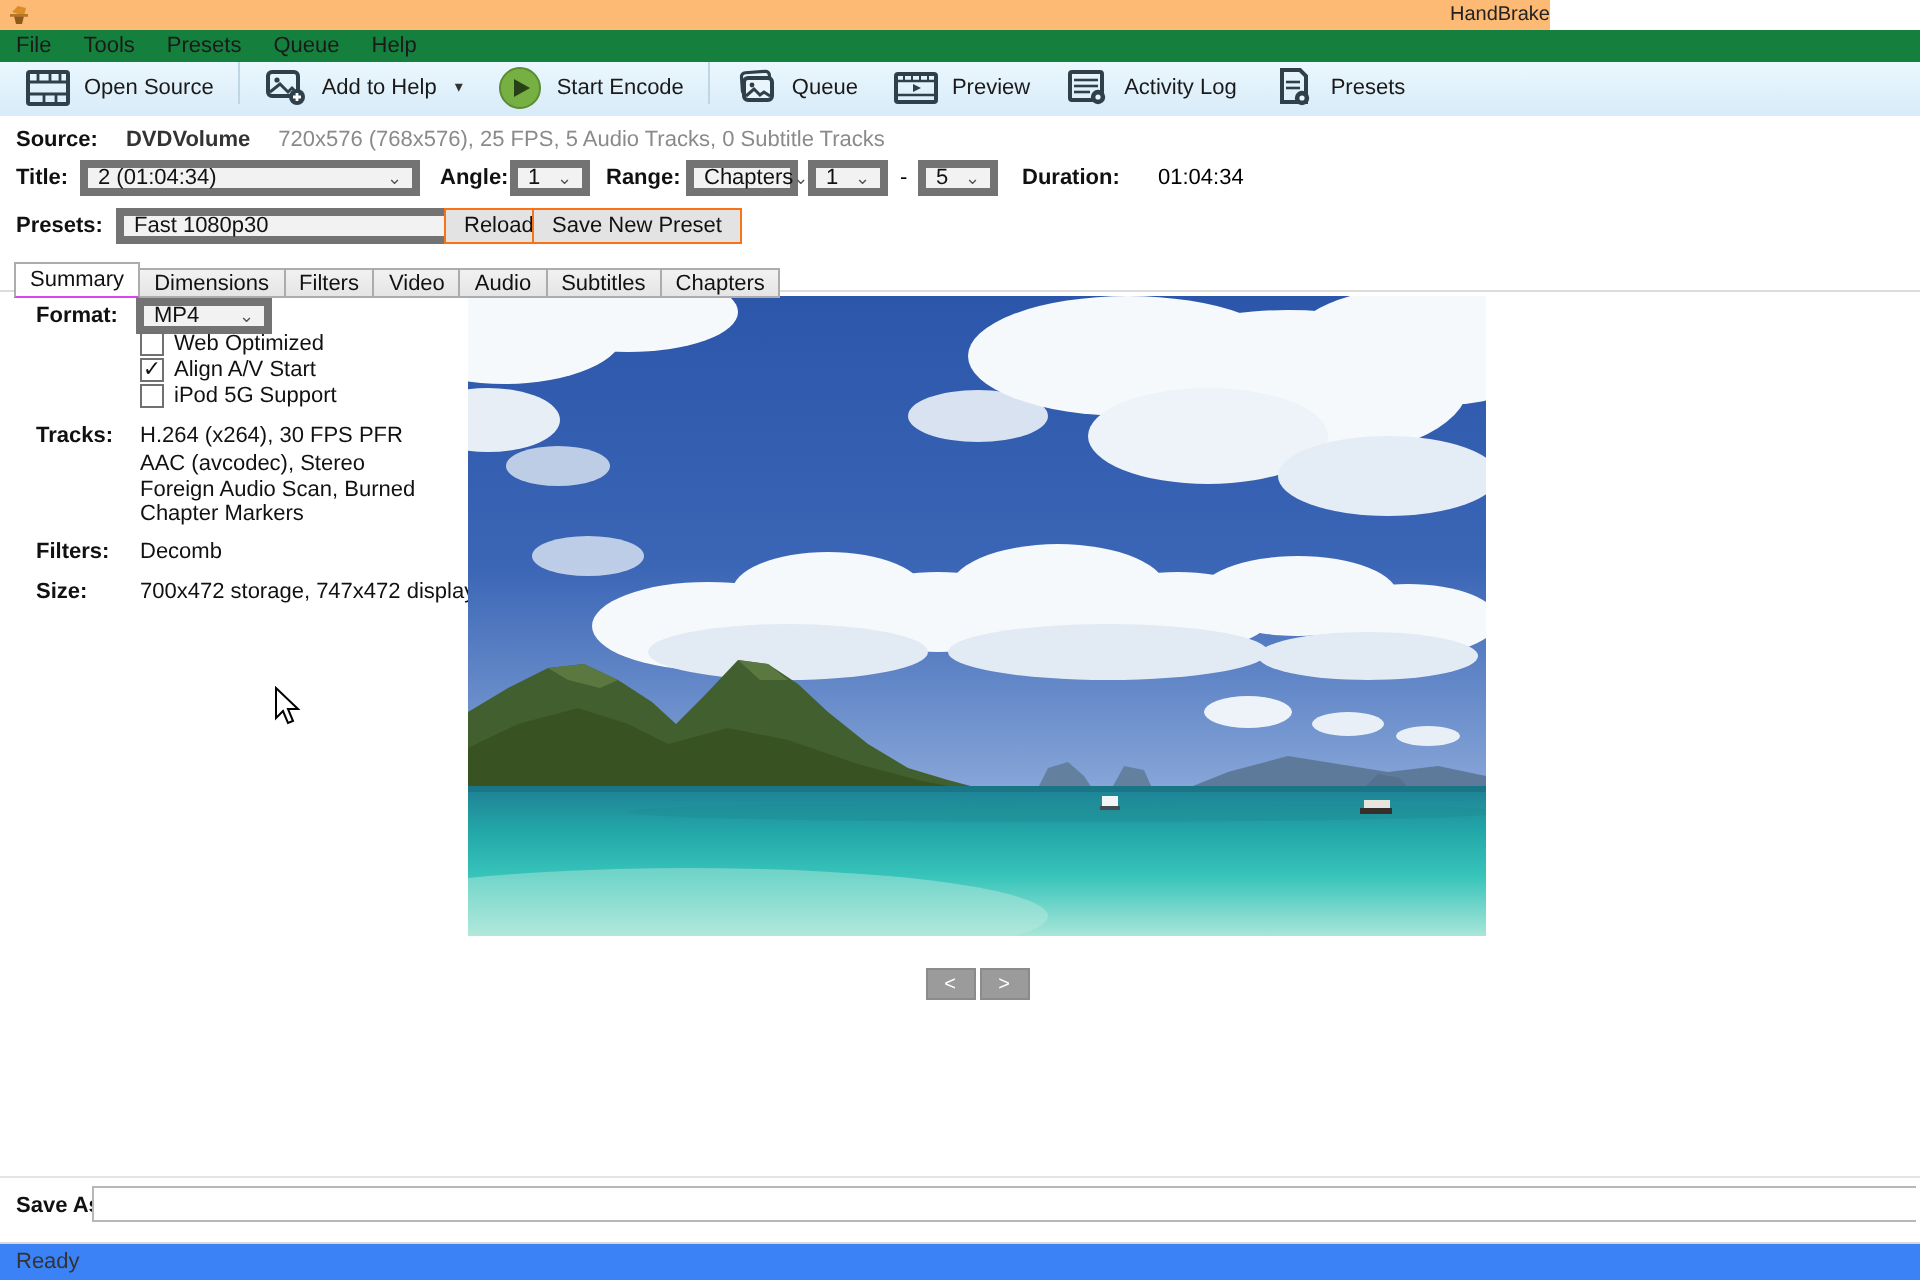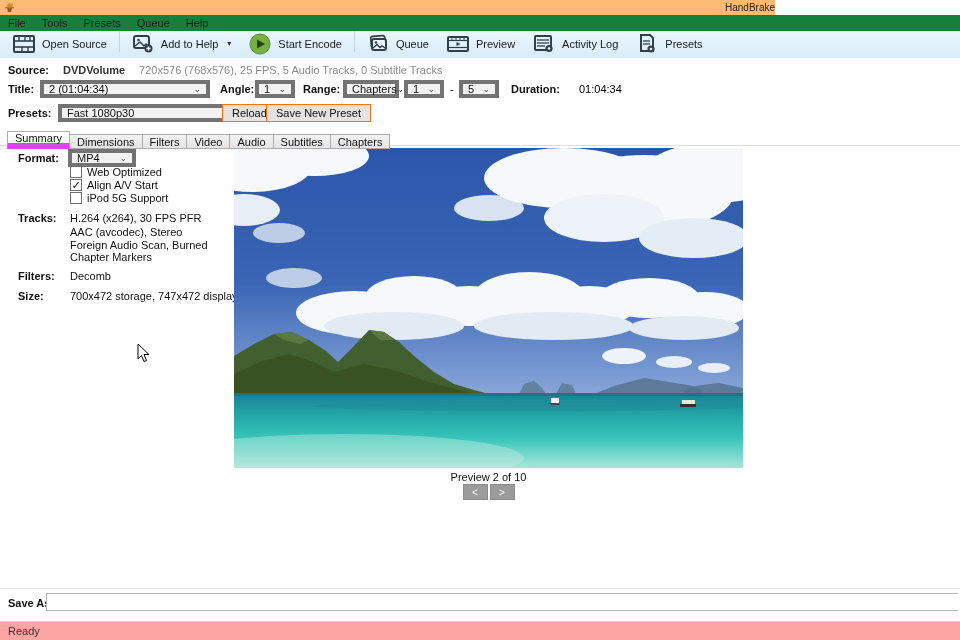--- a/index.html
+++ b/index.html
@@ -29,42 +29,42 @@
   .source-details { font-size:11px; color:#8a8a8a; }
 
   .combo { position:absolute; border:4px solid #737373; background:#f2f2f2; font-size:11px; color:#111;
            display:flex; align-items:center; justify-content:space-between; padding:0 5px; height:18px; }
   .combo .arr { font-size:9px; color:#555; }
   .btn { position:absolute; border:1px solid #f97316; background:#e3e3e3; font-size:11px; color:#111; height:18px; display:flex; align-items:center; justify-content:center; padding:0 9px; }
 
   
   .tabs { position:absolute; left:7px; top:131px; display:flex; align-items:flex-end; z-index:3; }
   .tab { font-size:11px; color:#111; border:1px solid #acacac; background:linear-gradient(#f2f2f2,#e5e5e5); padding:2px 7px 2px 7px; margin-right:-1px; height:15px; display:flex; align-items:center; }
-  .tab.active { background:#ffffff; border-bottom:6px solid #d946ef; height:18px; padding-top:2px; position:relative; z-index:4; }
+  .tab.active { background:#ffffff; border-bottom:1px solid #d946ef; height:18px; padding-top:2px; position:relative; z-index:4; }
   .tab-baseline { position:absolute; left:0; top:145px; width:960px; height:1px; background:#dcdcdc; z-index:1; }
 
   
   .sum-label { position:absolute; left:18px; font-weight:bold; font-size:11px; color:#111; }
   .sum-value { position:absolute; left:70px; font-size:11px; color:#111; }
   .checkrow { position:absolute; left:70px; display:flex; gap:5px; }
   .checkbox { width:12px; height:12px; border:1px solid #707070; background:#fff; font-size:11px; line-height:11px; text-align:center; color:#111; }
   .checkrow .cb-label { font-size:11px; color:#111; }
 
   
   .preview-wrap { position:absolute; left:234px; top:148px; width:509px; height:320px; overflow:hidden; }
   .preview-caption { position:absolute; left:234px; top:471px; width:509px; text-align:center; font-size:11px; color:#111; }
   .nav-btns { position:absolute; left:234px; top:484px; width:509px; display:flex; justify-content:center; gap:2px; }
   .nav-btn { width:25px; height:16px; background:#9b9b9b; color:#fff; font-size:10px; display:flex; align-items:center; justify-content:center; border:1px solid #8b8b8b; }
 
   
   .bottom-divider { position:absolute; left:0; top:588px; width:960px; height:1px; background:#e4e4e4; }
   .saveas-row { position:absolute; left:0; top:593px; width:960px; height:20px; }
   .saveas-label { position:absolute; left:8px; top:4px; font-weight:bold; font-size:11px; color:#111; }
   .saveas-input { position:absolute; left:46px; top:0; width:912px; height:18px; border:1px solid #b7b7b7; border-right:none; background:#fff; font-size:11px; padding:0 4px; outline:none; }
-  .statusbar { position:absolute; left:0; top:621px; width:960px; height:19px; background:#fca5a5; border-top:1px solid #ddd8d6; display:flex; align-items:center; }
+  .statusbar { position:absolute; left:0; top:621px; width:960px; height:19px; background:#3b82f6; border-top:1px solid #ddd8d6; display:flex; align-items:center; }
   .status-text { font-size:11px; color:#333; margin-left:8px; }
 
   .cursor { position:absolute; left:137px; top:343px; z-index:9; }
 </style>
 </head>
 <body>
 
 <div id="app">
 
   <div class="titlebar">
@@ -330,21 +330,20 @@
         <rect x="317" y="250" width="8" height="5" fill="#f2f5f5"></rect>
         <rect x="316" y="255" width="10" height="2" fill="#414d50"></rect>
       </g>
       <g>
         <rect x="448" y="252" width="13" height="4" fill="#e8e5de"></rect>
         <rect x="446" y="256" width="16" height="3" fill="#35302c"></rect>
       </g>
     </svg>
   </div>
 
-  <div class="preview-caption">Preview 2 of 10</div>
   <div class="nav-btns">
     <div class="nav-btn">&lt;</div>
     <div class="nav-btn">&gt;</div>
   </div>
 
   <div class="bottom-divider"></div>
   <div class="saveas-row">
     <span class="saveas-label">Save As:</span>
     <input class="saveas-input" type="text" value="" style="">
   </div>

